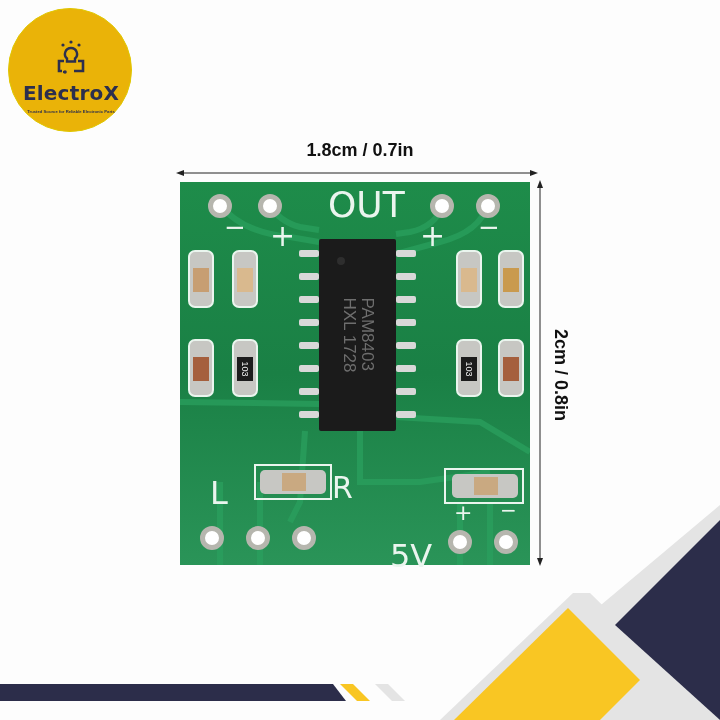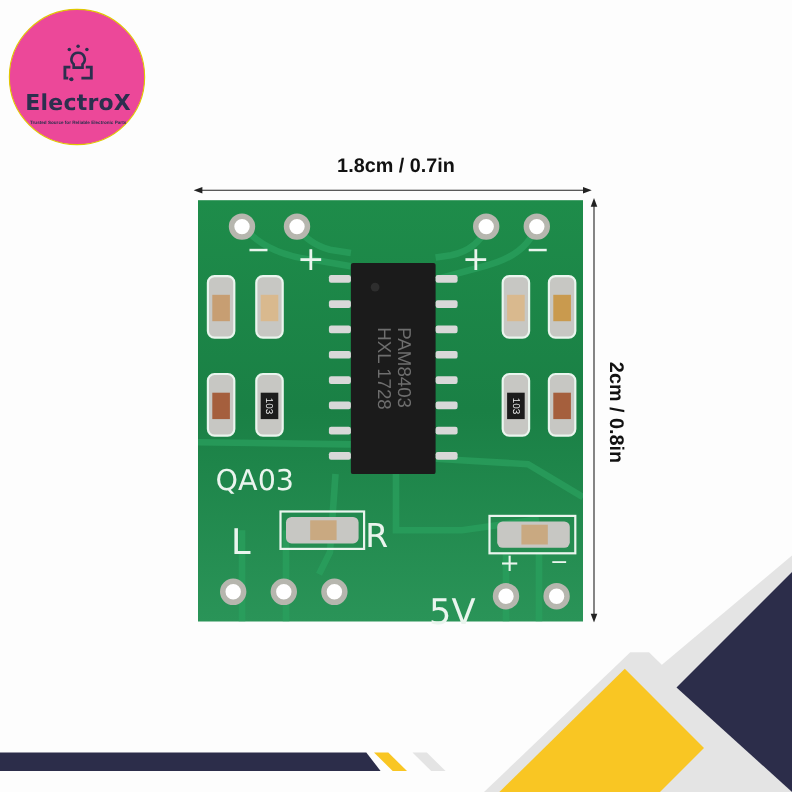--- a/index.html
+++ b/index.html
@@ -1,19 +1,19 @@
 <!DOCTYPE html>
 <html><head>
 <meta charset="utf-8">
 <style>
   html,body{margin:0;padding:0;}
   body{width:720px;height:720px;background:#fdfdfd;position:relative;overflow:hidden;font-family:"Liberation Sans",sans-serif;}
   .abs{position:absolute;}
   
-  .logo{left:8px;top:8px;width:124px;height:124px;border-radius:50%;background:#ec4899;border:1px solid #e0c800;box-sizing:border-box;}
+  .logo{left:8px;top:8px;width:124px;height:124px;border-radius:50%;background:#eab308;border:1px solid #e0c800;box-sizing:border-box;}
   .logo-name{left:0;width:124px;top:72px;text-align:center;font-size:20px;font-weight:bold;color:#2c2f4e;letter-spacing:0.2px;font-family:"DejaVu Sans",sans-serif;}
   .logo-tag{left:6px;width:112px;top:100px;text-align:center;font-size:4.2px;font-weight:bold;color:#2c2f4e;white-space:nowrap;}
   .logo-icon{left:44px;top:30px;width:36px;height:40px;}
   
   .dim-h{left:260px;top:140px;width:200px;text-align:center;font-size:18px;font-weight:bold;color:#111;}
   .dim-v{left:540px;top:300px;width:40px;height:150px;}
   .dim-v span{position:absolute;left:50%;top:50%;transform:translate(-50%,-50%) rotate(90deg);white-space:nowrap;font-size:18px;font-weight:bold;color:#111;}
   
   .board{left:180px;top:182px;width:350px;height:383px;background:#1f8a4c;background:linear-gradient(180deg,#1e8c4a 0%,#1a8045 50%,#2a9458 100%);}
   .silk{color:#eaf5ee;font-family:"DejaVu Sans",sans-serif;position:absolute;}
@@ -94,20 +94,21 @@
       <path d="M310 320 L310 383"></path>
       <path d="M280 320 L280 383"></path>
     </g>
   </svg>
 
   <div class="hole" style="left:28px;top:12px;"></div>
   <div class="hole" style="left:78px;top:12px;"></div>
   <div class="hole" style="left:250px;top:12px;"></div>
   <div class="hole" style="left:296px;top:12px;"></div>
 
+  <div class="silk" style="left:148px;top:2px;font-size:36px;">OUT</div>
   <div class="silk" style="left:44px;top:30px;font-size:26px;">−</div>
   <div class="silk" style="left:90px;top:36px;font-size:30px;">+</div>
   <div class="silk" style="left:240px;top:36px;font-size:30px;">+</div>
   <div class="silk" style="left:298px;top:30px;font-size:26px;">−</div>
 
   <div class="smd" style="left:8px;top:68px;">
       <div class="body" style="background:#c79e72;"></div>
     </div>
   <div class="smd" style="left:52px;top:68px;">
       <div class="body" style="background:#d9b98e;"></div>
@@ -154,21 +155,20 @@
   <div class="pin" style="left:119px;top:229px;"></div>
   <div class="pin" style="left:216px;top:68px;"></div>
   <div class="pin" style="left:216px;top:91px;"></div>
   <div class="pin" style="left:216px;top:114px;"></div>
   <div class="pin" style="left:216px;top:137px;"></div>
   <div class="pin" style="left:216px;top:160px;"></div>
   <div class="pin" style="left:216px;top:183px;"></div>
   <div class="pin" style="left:216px;top:206px;"></div>
   <div class="pin" style="left:216px;top:229px;"></div>
 
-  <div class="silk" style="left:16px;top:240px;font-size:26px;">QA03</div>
 
   <div class="smdh" style="left:80px;top:288px;">
       <div class="body" style="background:#c9a981;"></div>
     </div>
   <div style="position:absolute;left:74px;top:282px;width:78px;height:36px;border:2px solid #eaf5ee;box-sizing:border-box;"></div>
   <div class="smdh" style="left:272px;top:292px;">
       <div class="body" style="background:#c9a981;"></div>
     </div>
   <div style="position:absolute;left:264px;top:286px;width:80px;height:36px;border:2px solid #eaf5ee;box-sizing:border-box;"></div>
 

